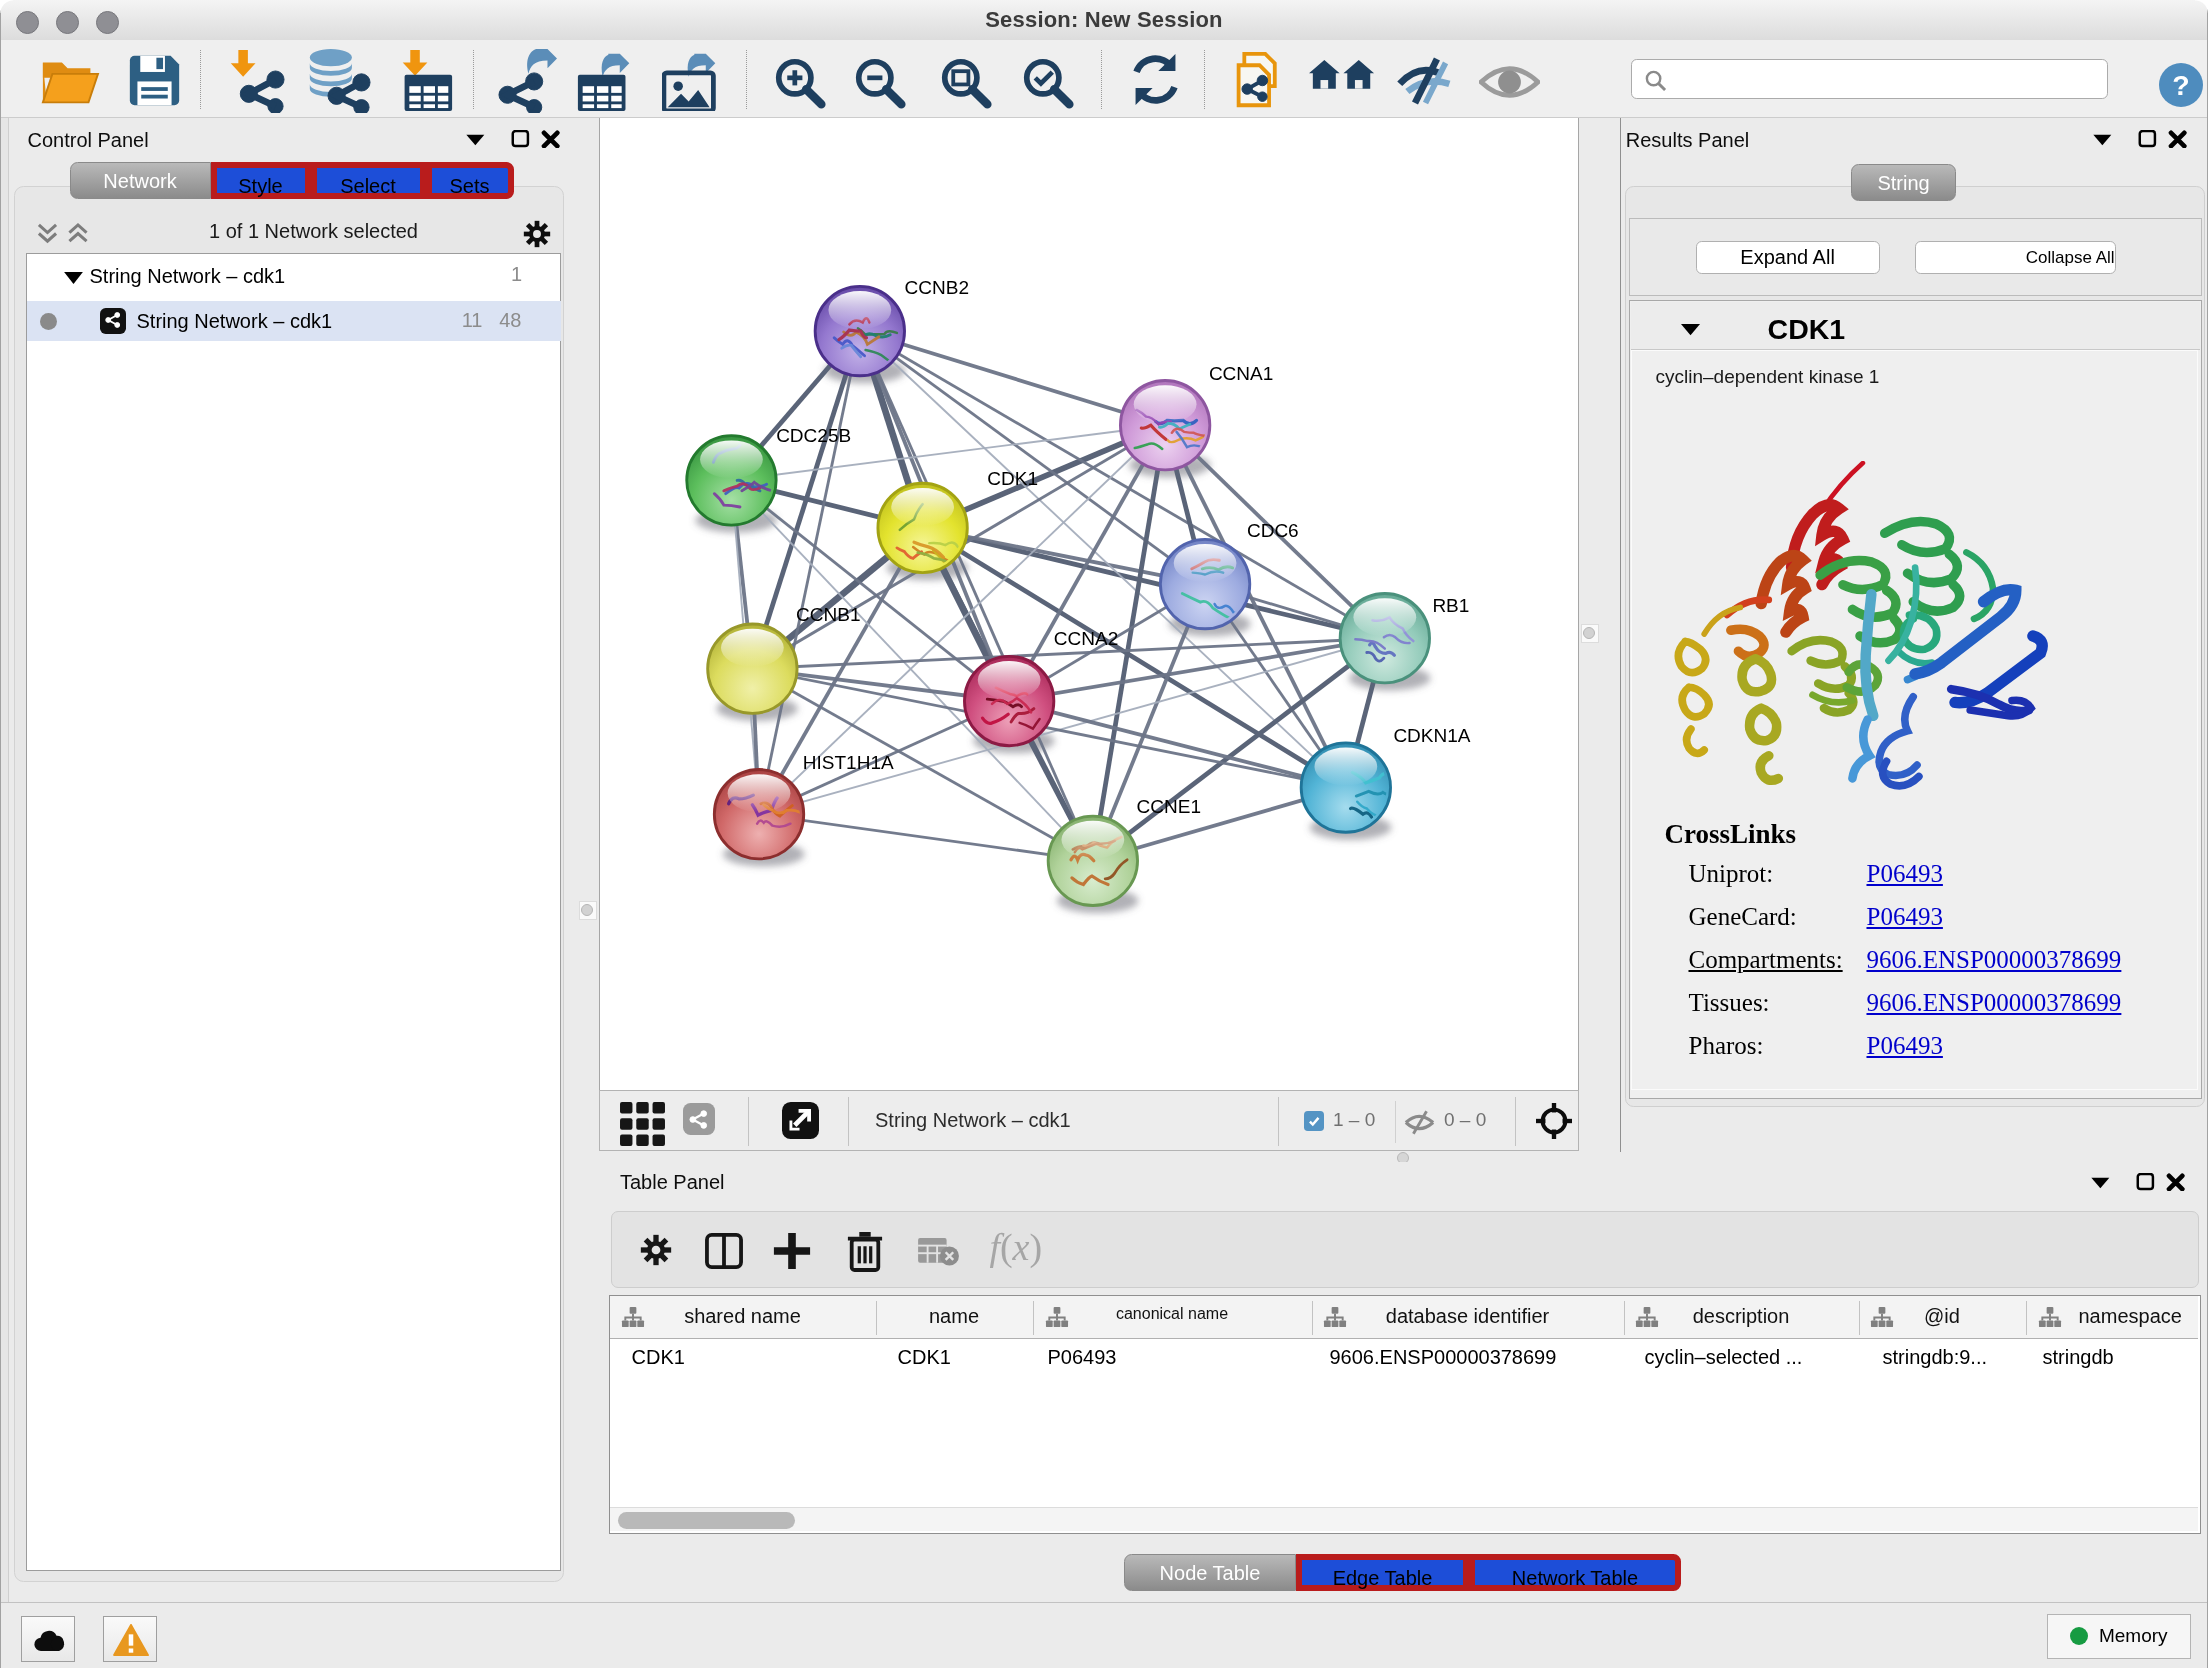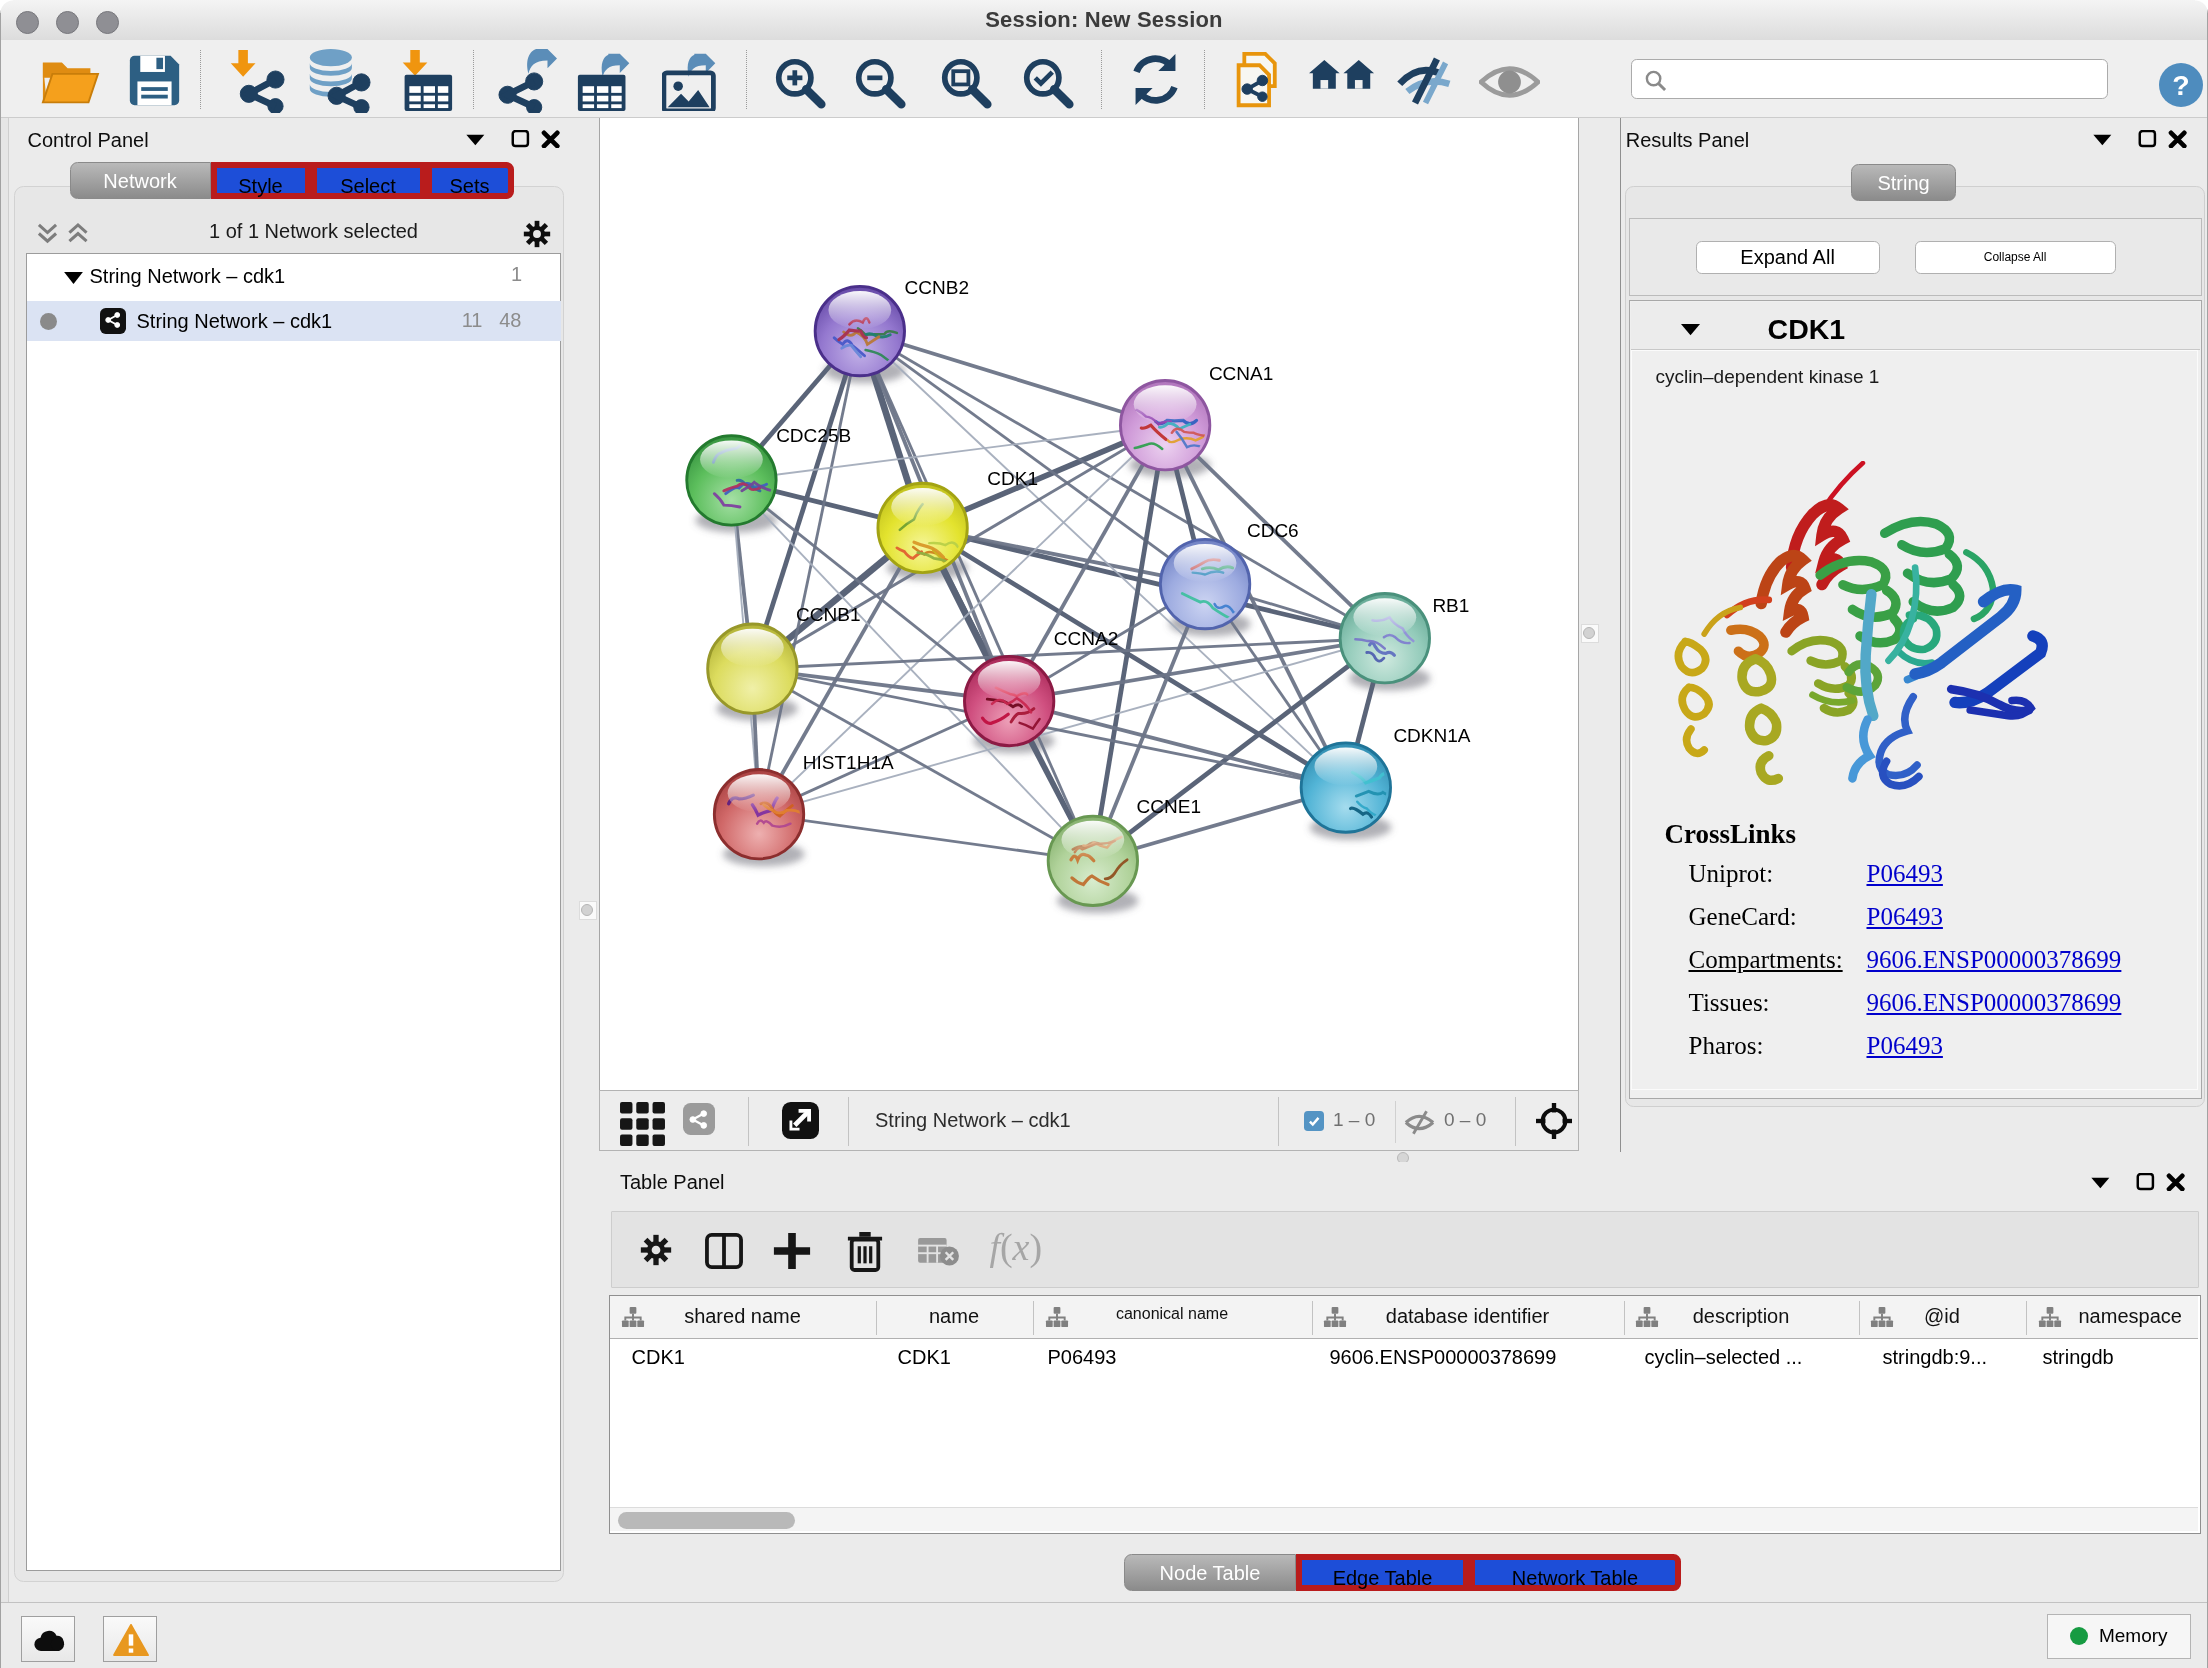--- a/index.html
+++ b/index.html
@@ -633,21 +633,21 @@
     <path d="M1 5 h19 l-9.5 11 z" fill="#000"></path>
     <rect x="50" y="1" width="16" height="16" rx="3" fill="none" stroke="#000" stroke-width="2.6"></rect>
     <path d="M83 3 l14 14 M97 3 l-14 14" stroke="#000" stroke-width="5" stroke-linecap="round"></path>
   </svg>
 
   <div class="abs" style="left:3.8px;top:68px;width:580px;height:921px;background:#e7e7e7;border:1px solid #cfcfcf;border-radius:8.6px;"></div>
   <div class="abs tab tabsel" style="left:230px;top:46px;width:105px;border-radius:7.6px;">String</div>
 
   <div class="abs" style="left:7.6px;top:100px;width:573px;height:78px;background:#e9e9e9;border:1px solid #bbbbbb;">
     <div class="abs" style="left:66px;top:22px;width:184px;height:33px;background:#ffffff;border:1px solid #b0b0b0;border-radius:5.7px;text-align:center;line-height:31px;font-size:20px;color:#000;">Expand All</div>
-    <div class="abs" style="left:285px;top:22px;width:201px;height:33px;background:#ffffff;border:1px solid #b0b0b0;border-radius:5.7px;text-align:center;line-height:31px;font-size:12px;color:#000;">Collapse All</div>
+    <div class="abs" style="left:285px;top:22px;width:201px;height:33px;background:#ffffff;border:1px solid #b0b0b0;border-radius:5.7px;text-align:right;line-height:31px;font-size:17px;color:#000;">Collapse All</div>
   </div>
 
   <div class="abs" style="left:7.6px;top:182px;width:573px;height:799px;border:1px solid #a8a8a8;background:#efefef;">
     <div class="abs" style="left:1px;top:1px;width:569px;height:48px;background:#ececec;border-bottom:1px solid #c8c8c8;">
       <svg class="abs" style="left:49px;top:20px" width="21" height="14.3" viewBox="0 0 22 15">
         <path d="M1 2 h20 l-10 12 z" fill="#000"></path>
       </svg>
       <div class="abs" style="left:137px;top:10.5px;font-size:28.5px;font-weight:bold;color:#000;">CDK1</div>
     </div>
     <div class="abs" style="left:1.9px;top:49px;width:567px;height:740px;background:#efefef;border:1.9px solid #fbfbfb;">
@@ -698,21 +698,21 @@
   </div>
 </div>
 <div class="abs" id="tpanel">
   <div class="phead" style="left:21px;top:8.6px;">Table Panel</div>
   <svg class="abs" style="left:1491px;top:11.4px" width="105" height="18" viewBox="0 0 110 19">
     <path d="M1 5 h19 l-9.5 11 z" fill="#000"></path>
     <rect x="50" y="1" width="16" height="16" rx="3" fill="none" stroke="#000" stroke-width="2.6"></rect>
     <path d="M83 3 l14 14 M97 3 l-14 14" stroke="#000" stroke-width="5" stroke-linecap="round"></path>
   </svg>
 
-  <div class="abs" style="left:12.4px;top:49px;width:1588px;height:77px;background:#e3e3e3;border:1px solid #cdcdcd;border-radius:1px;">
+  <div class="abs" style="left:12.4px;top:49px;width:1588px;height:77px;background:#e3e3e3;border:1px solid #cdcdcd;border-radius:7px;">
     <svg class="abs" style="left:26px;top:20px" width="36" height="36" viewBox="0 0 38 38">
       <g fill="#161616">
         <circle cx="19" cy="19" r="9.5"></circle>
         <g stroke="#161616" stroke-width="5.6">
           <line x1="19" y1="3" x2="19" y2="35"></line>
             <line x1="3" y1="19" x2="35" y2="19"></line>
           <line x1="8" y1="8" x2="30" y2="30"></line>
             <line x1="30" y1="8" x2="8" y2="30"></line>
         </g>
       </g>

